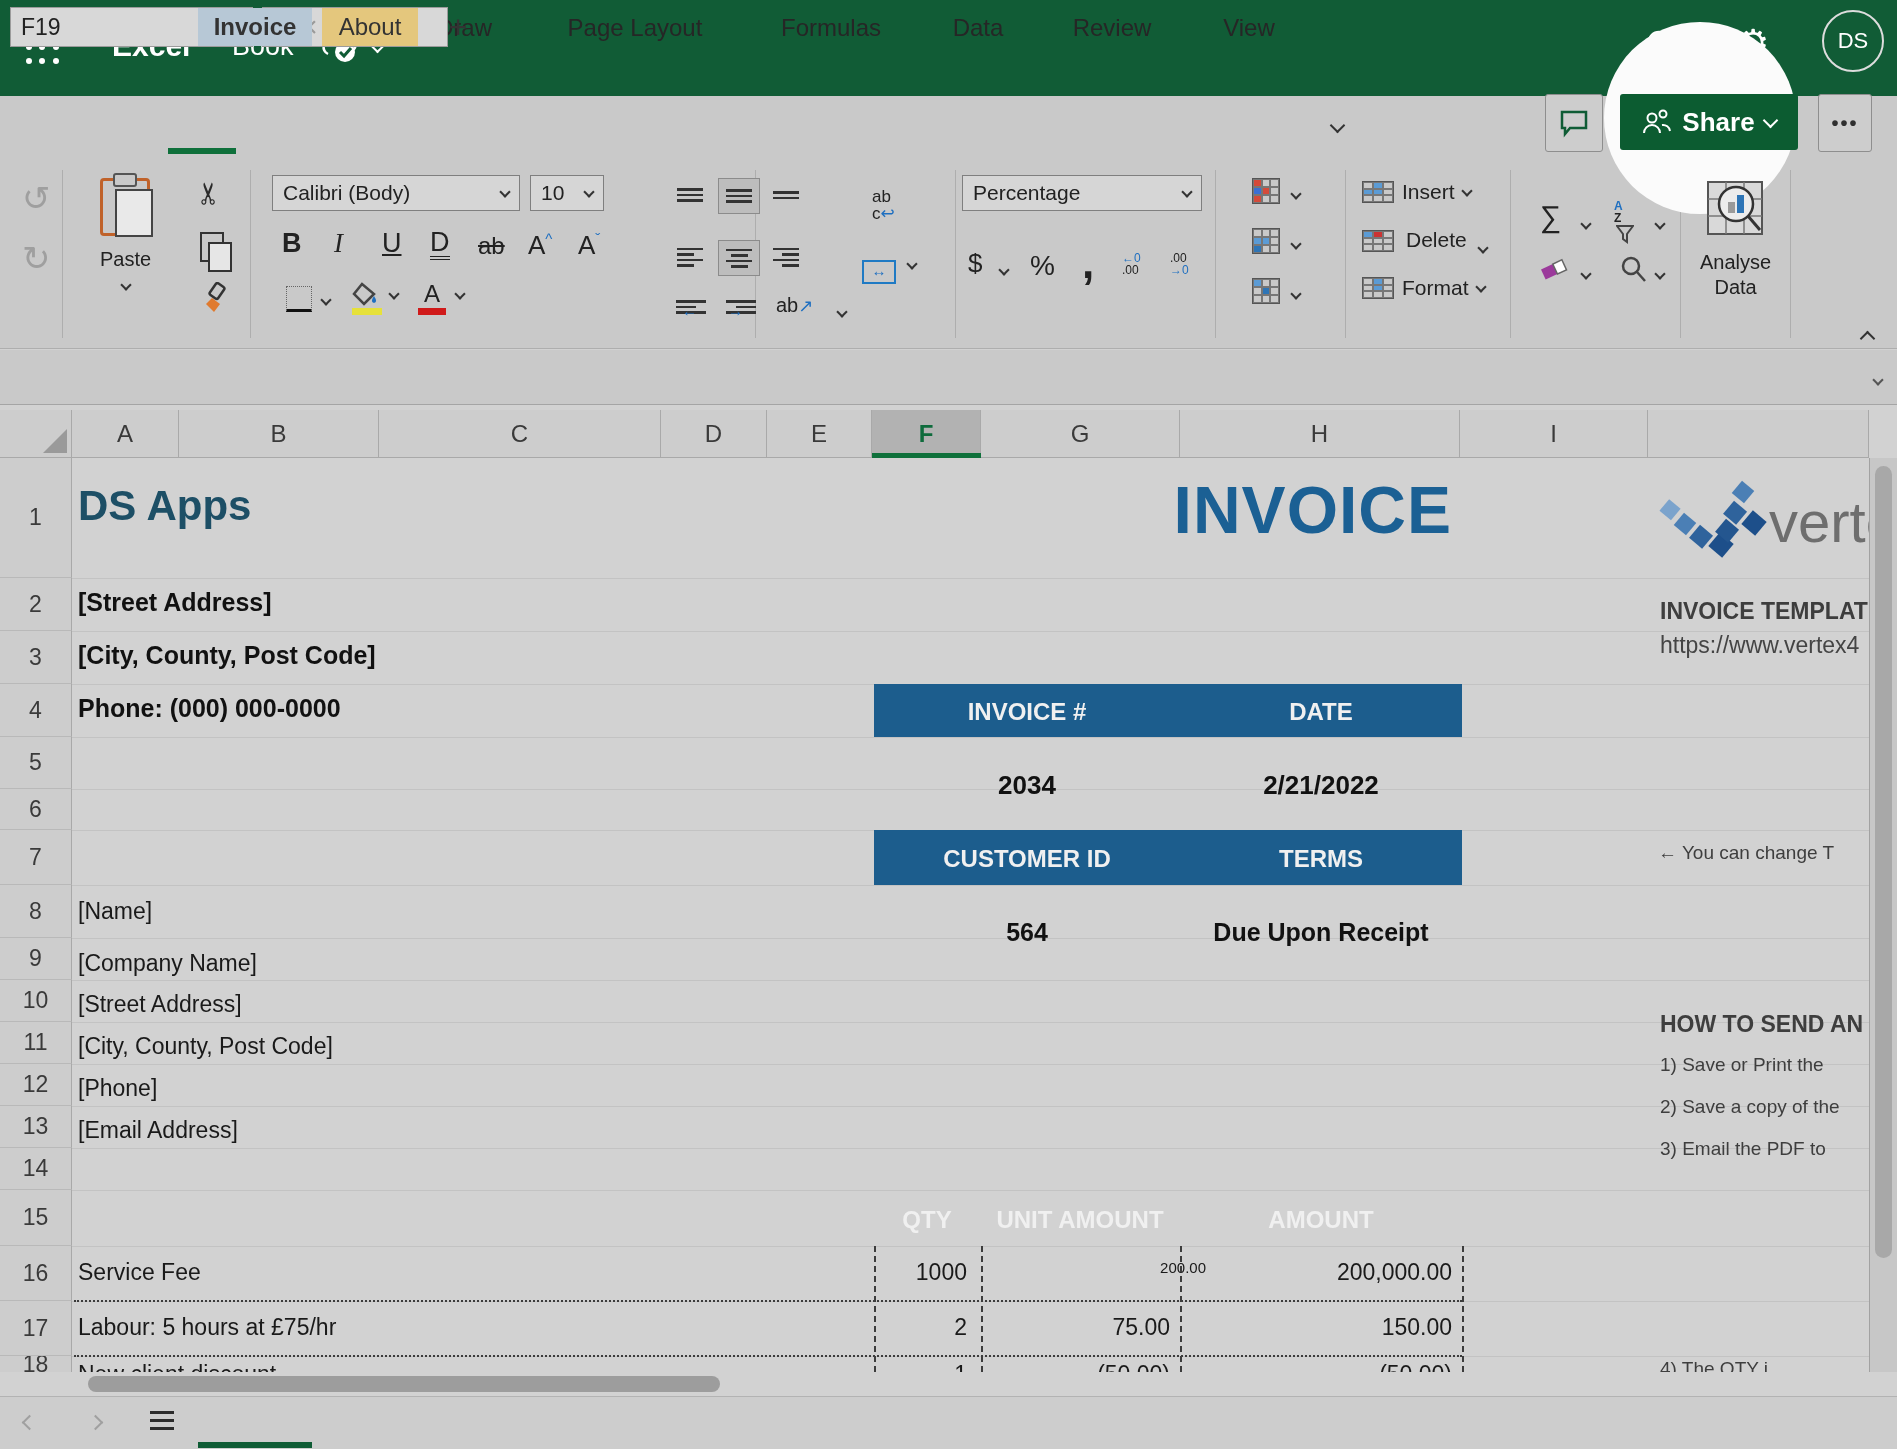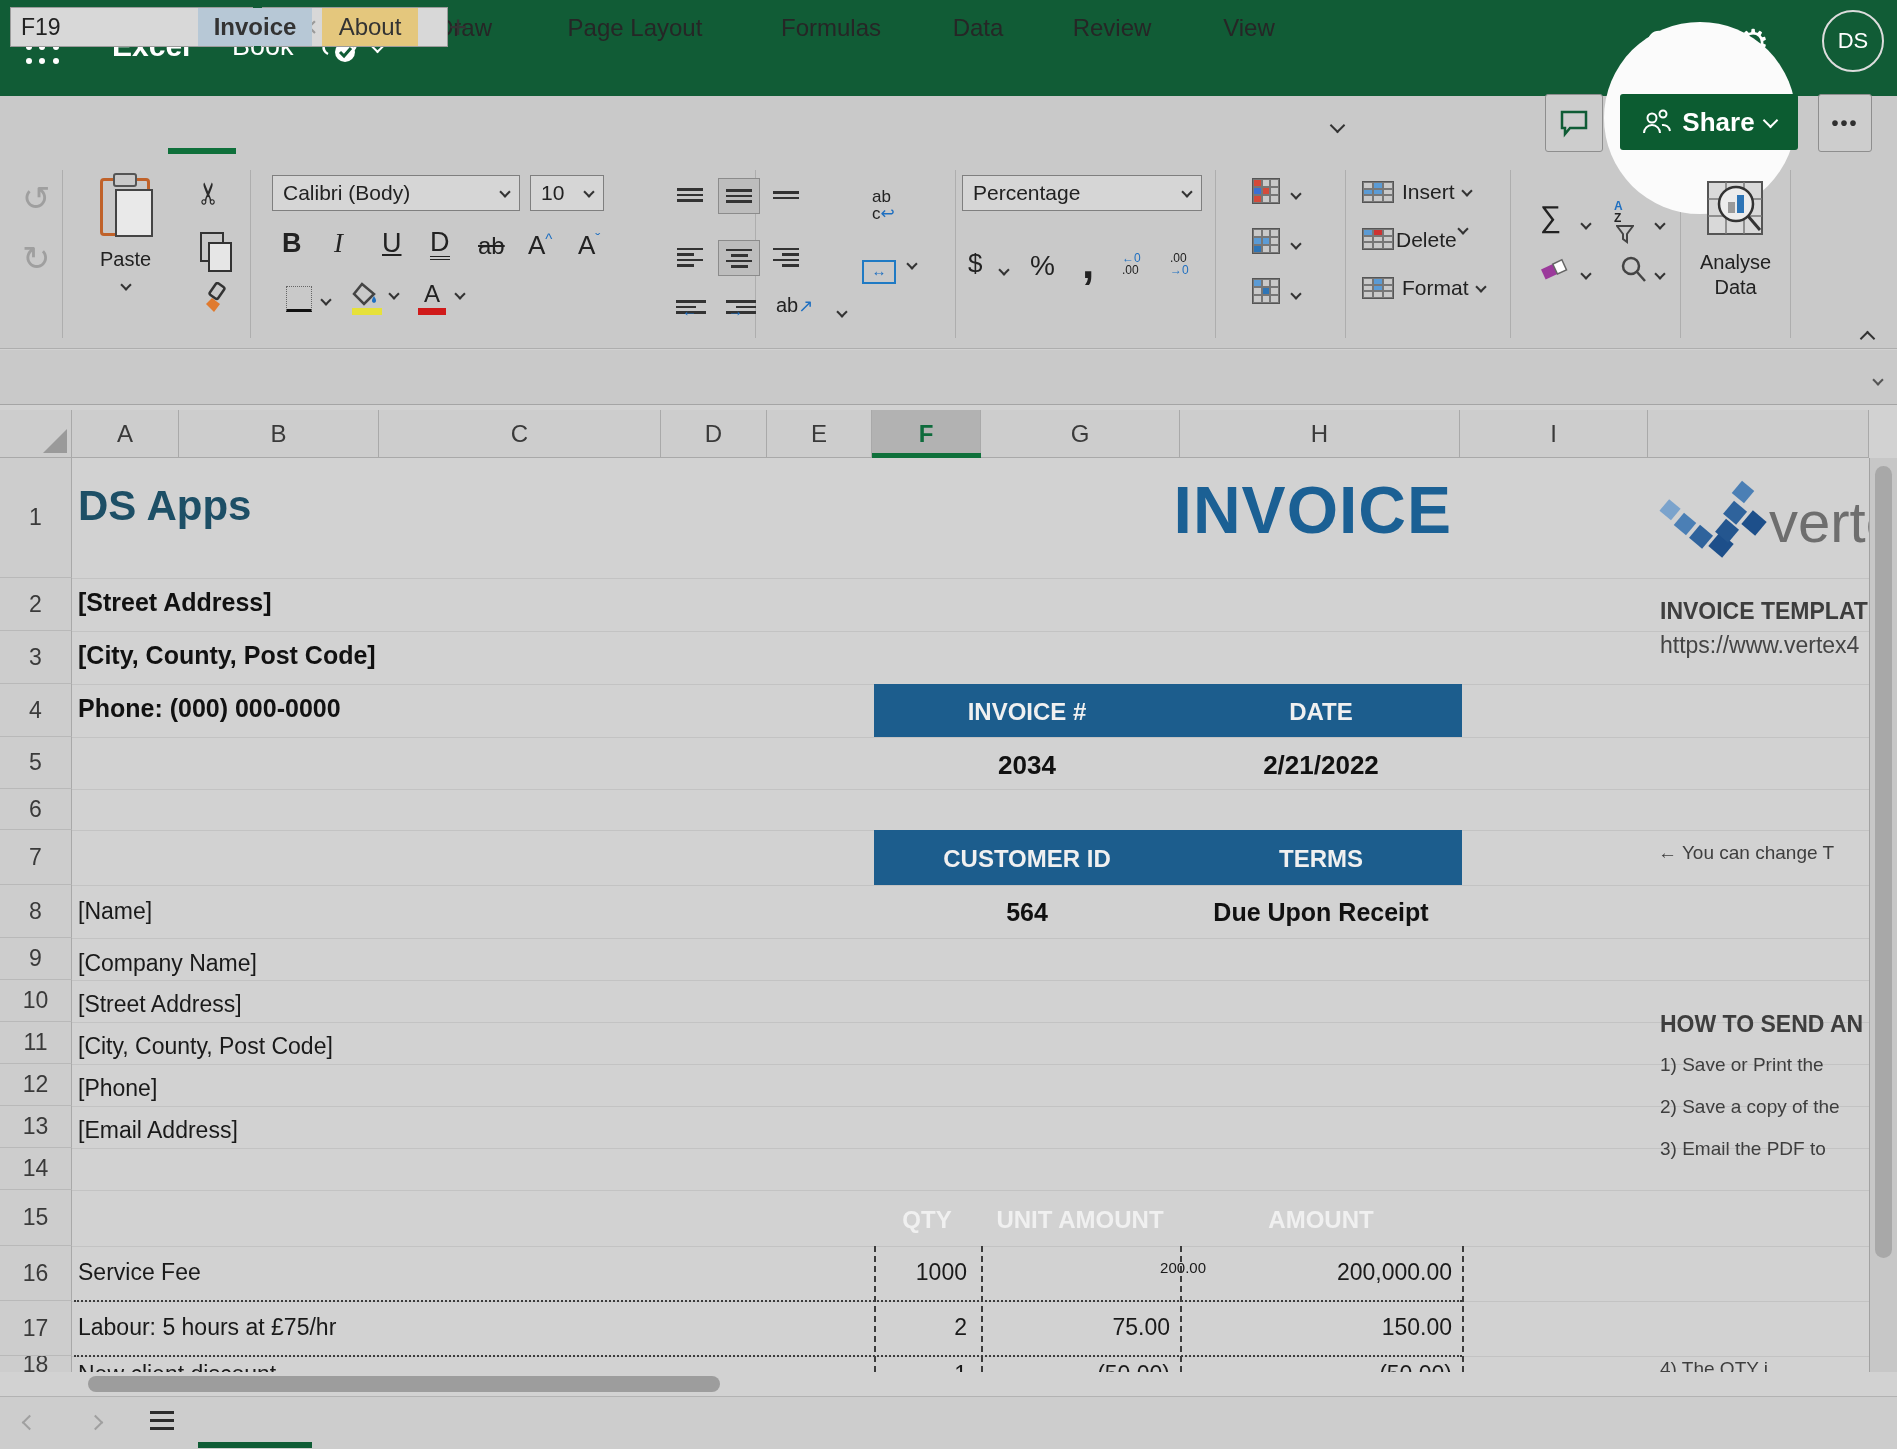--- a/index.html
+++ b/index.html
@@ -62,21 +62,21 @@
   
   .rowhead{position:absolute;left:0;width:72px;background:#cdcdcd;border-right:1px solid #a9a9a9;border-bottom:1px solid #b9b9b9;
            box-sizing:border-box;display:flex;align-items:center;justify-content:center;font-size:23px;color:#3a3a3a;}
   
   .sheet{left:72px;top:458px;width:1797px;height:914px;overflow:hidden;background:#d2d2d2;}
   .sheet .rowline{position:absolute;left:0;width:100%;height:1px;background:rgba(0,0,0,0.07);}
   .band{position:absolute;background:#1c5d8d;color:#fff;font-weight:bold;display:flex;align-items:center;}
   .bandlabel{position:absolute;transform:translateX(-50%);font-size:24px;color:#f0f0f0;font-weight:bold;}
   .cellb{position:absolute;font-weight:bold;color:#111;}
   .cellr{position:absolute;color:#1a1a1a;}
-  .ctr{transform:translateX(-50%);}
+  .ctr{transform:translateX(-50%);margin-top:20px;}
   .rt{text-align:right;}
   .dotline{position:absolute;height:0;border-top:2px dotted #3c3c3c;}
   .dashv{position:absolute;width:0;border-left:2px dashed #3c3c3c;}
   .gray-note{color:#3e3e3e;font-size:19px;}
   
   .vtrack{left:1869px;top:458px;width:28px;height:914px;background:#c7c7c7;border-left:1px solid #a2a2a2;box-sizing:border-box;}
   .vthumb{left:1875px;top:466px;width:17px;height:792px;background:#a8a8a8;border-radius:9px;}
   .hthumb{left:88px;top:1376px;width:632px;height:16px;background:#9d9d9d;border-radius:8px;}
   
   .sheetbar{left:0;top:1396px;width:1897px;height:53px;background:#cdcdcd;border-top:1px solid #b3b3b3;box-sizing:border-box;}
@@ -362,21 +362,21 @@
         <i style="background:#5b9bd5;"></i>
         <i style="background:#5b9bd5;"></i>
         <i></i>
         <i></i>
         <i></i>
         <i></i>
       </span>
     <span style="font-size:21px;color:#222;">Insert</span>
       <span class="chev sm" style="color:#333;margin-top:-3px;"></span>
   </div>
-  <div class="abs" style="left:1362px;top:228px;display:flex;align-items:flex-start;gap:2px;">
+  <div class="abs" style="left:1362px;top:228px;display:flex;align-items:flex-end;gap:12px;">
     <span class="gridicon" style="width:30px;height:20px;">
         <i style="background:#5b9bd5;"></i>
         <i style="background:#c33;"></i>
         <i></i>
         <i></i>
         <i></i>
         <i></i>
         <i></i>
         <i></i>
         <i></i>

